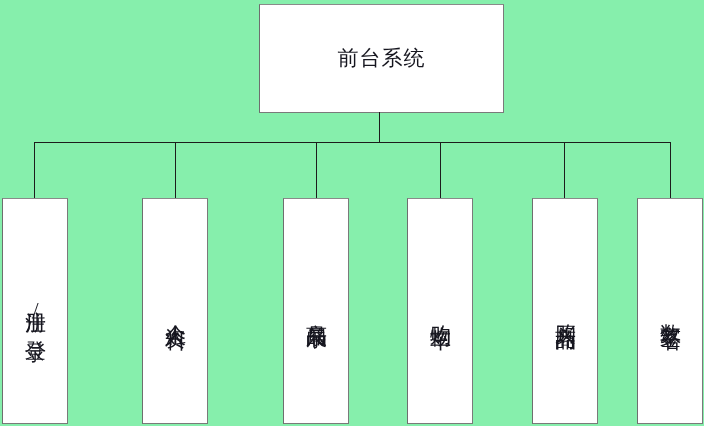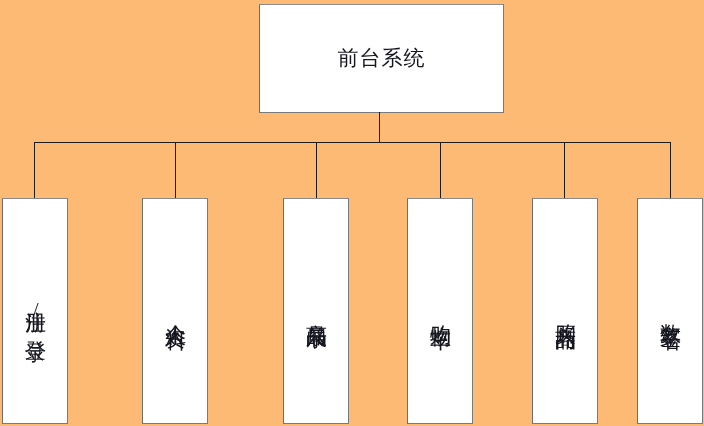--- a/index.html
+++ b/index.html
@@ -7,21 +7,21 @@
     padding: 0;
     background: #ffffff;
   }
   body {
     font-family: "Liberation Serif", "DejaVu Serif", serif;
   }
   #diagram {
     position: relative;
     width: 704px;
     height: 426px;
-    background: #fdba74;
+    background: #86efac;
     overflow: hidden;
   }
   
   .node {
     position: absolute;
     box-sizing: border-box;
     background: #ffffff;
     border: 1px solid #7a7a7a;
     border-top-color: #8a8a8a;
     border-left-color: #6e6e6e;

